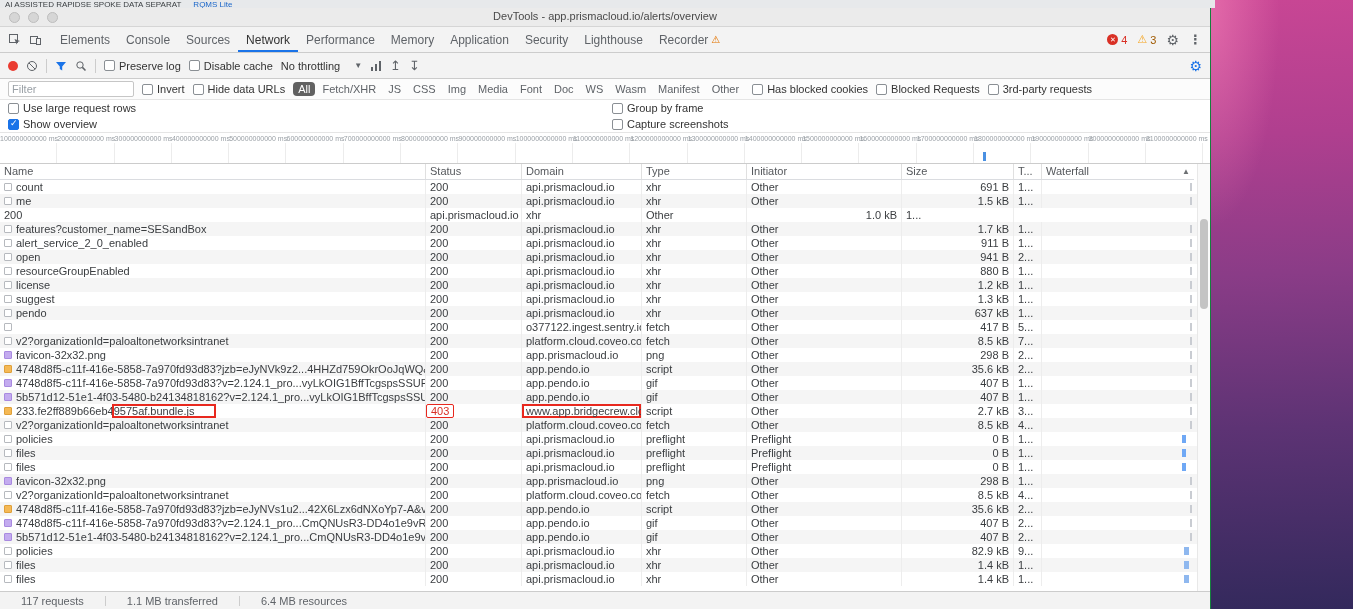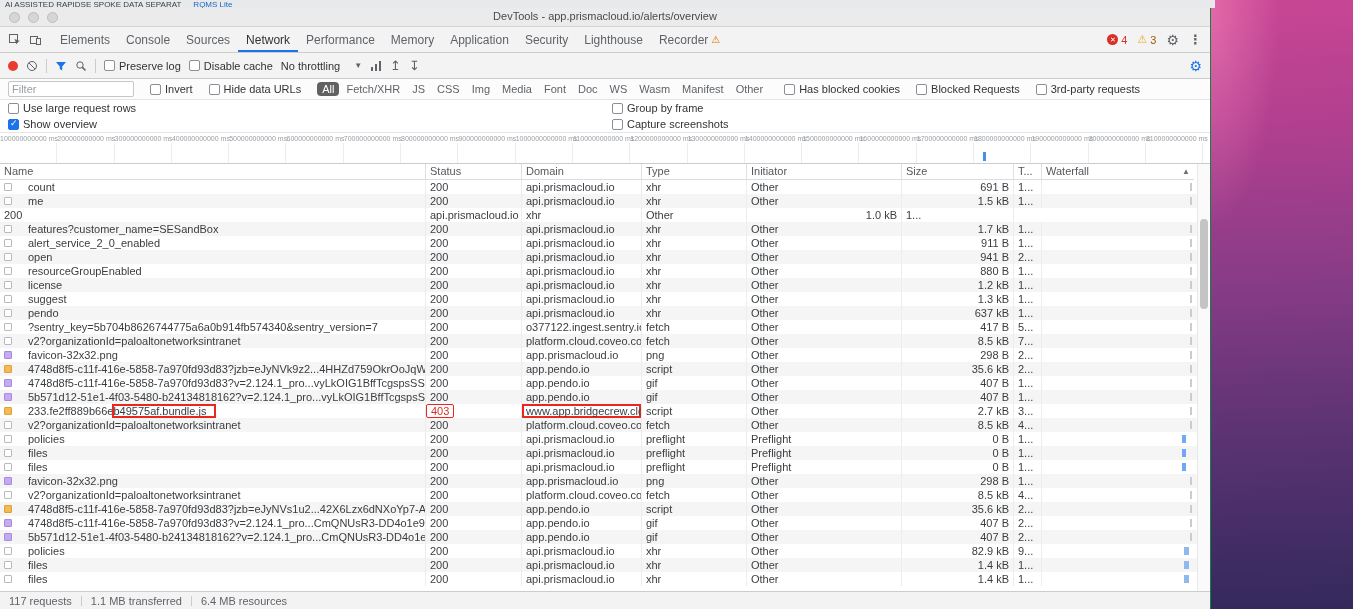--- a/index.html
+++ b/index.html
@@ -45,21 +45,21 @@
   .vsep{width:1px;height:14px;background:#ccc;flex:none}
   .icn{display:inline-flex;align-items:center}
   .cb-group{display:flex;align-items:center;gap:4px;white-space:nowrap;cursor:default}
   .checkbox{width:11px;height:11px;border:1px solid #8a8f94;border-radius:2px;background:#fff;flex:none;position:relative;box-sizing:border-box}
   .checkbox.checked{background:#1a73e8;border-color:#1a73e8}
   .checkbox.checked::after{content:"✓";position:absolute;left:1px;top:-2px;color:#fff;font-size:9px}
   .throttle{display:flex;align-items:center;gap:14px;white-space:nowrap}
   .caret{font-size:8px;color:#5f6368}
   .harr{color:#5f6368;font-size:13px;line-height:13px}
 
-  .filterrow{height:20px;flex:none;background:#fcfcfc;border-bottom:1px solid #e5e5e5;display:flex;align-items:center;gap:16px;padding:0 8px;font-size:11px;color:#333;white-space:nowrap;overflow:hidden}
+  .filterrow{height:20px;flex:none;background:#fcfcfc;border-bottom:1px solid #e5e5e5;display:flex;align-items:center;gap:8px;padding:0 8px;font-size:11px;color:#333;white-space:nowrap;overflow:hidden}
   .filter-input{width:118px;height:14px;border:1px solid #c6c6c6;border-radius:2px;font-size:11px;padding:0 3px;color:#333;font-family:"Liberation Sans",sans-serif;background:#fff}
   .filter-input::placeholder{color:#9aa0a6}
   .pills{display:flex;align-items:center;gap:2px}
   .pill{padding:1px 5px;border-radius:4px;color:#5f6368;cursor:default}
   .pill.selected{background:#616161;color:#fff}
 
   .optrow{height:16px;flex:none;background:#fff;position:relative;display:flex;align-items:center;padding:0 8px;font-size:11px;color:#333}
   .optrow.b{border-bottom:1px solid #e5e5e5}
   .opt2{position:absolute;left:612px;top:0;height:100%}
 
@@ -74,38 +74,38 @@
   .row-grid{display:grid;grid-template-columns:425px 96px 120px 105px 155px 112px 28px 1fr}
   .thead{height:15px;border-bottom:1px solid #dadce0;font-size:11px;color:#55585c;background:#fff;margin-right:16px}
   .th{line-height:15px;padding:0 4px;overflow:hidden;white-space:nowrap;border-left:1px solid #e0e0e0;position:relative}
   .th:first-child{border-left:none}
   .sort-arrow{position:absolute;right:4px;top:0;font-size:8px;color:#6d7073}
   .tbody{overflow:hidden;margin-right:12px;background:#fff}
   .t-row{height:14px;font-size:11px;line-height:14px;color:#3a3d40}
   .t-row.alt{background:#f5f5f5}
   .td{padding:0 4px;overflow:hidden;white-space:nowrap;border-left:1px solid #ededed}
   .td:first-child{border-left:none}
-  .c-name{display:flex;align-items:center;gap:16px}
+  .c-name{display:flex;align-items:center;gap:4px}
   .ricon{width:8px;height:8px;flex:none;border:1px solid #b6b9be;background:#fff;border-radius:1px;box-sizing:border-box}
   .ricon.script{background:#f5b955;border-color:#dfa03a}
   .ricon.img{background:#c3abef;border-color:#a98ae0}
   .c-size{text-align:right}
   .c-wf{position:relative}
   .wf-tick{position:absolute;top:3px;height:8px;display:block}
   .status-err{color:#d93025}
   .t-row.hl .c-name{position:relative}
   .t-row.hl .c-name::after{content:"";position:absolute;left:112px;top:0;width:100px;height:10px;border:2px solid #e8281e;pointer-events:none}
   .t-row.hl .c-status span{border:1px solid #e8281e;border-radius:2px;padding:0 4px;margin-left:-4px}
   .t-row.hl .c-domain{box-shadow:inset 0 0 0 2px #e8281e}
 
   .vscroll{position:absolute;right:0;top:0;bottom:0;width:12px;background:#fafafa;border-left:1px solid #e8e8e8}
   .vthumb{position:absolute;left:2px;right:2px;top:55px;height:90px;background:#c4c4c4;border-radius:5px}
 
   .statusbar{height:17px;flex:none;background:#f3f3f3;border-top:1px solid #ccc;display:flex;align-items:center;font-size:11px;color:#5f6368}
-  .sb-item{padding:0 9px;white-space:nowrap}
+  .sb-item{padding:0 21px;white-space:nowrap}
   .sb-sep{width:1px;height:10px;background:#ccc}
 </style>
 </head>
 <body>
 
 <div class="screen">
 
   <div class="desktop"></div>
 
   <div class="browser-strip">
@@ -494,21 +494,20 @@
             <div class="td c-init">Other</div>
             <div class="td c-size">637 kB</div>
             <div class="td c-time">1...</div>
             <div class="td c-wf">
               <i class="wf-tick" style="left: 148px; width: 2px; background: rgb(201, 204, 210);"></i>
             </div>
           </div>
           <div class="t-row row-grid">
             <div class="td c-name">
               <span class="ricon doc"></span>
-              <span>?sentry_key=5b704b8626744775a6a0b914fb574340&amp;sentry_version=7</span>
             </div>
             <div class="td c-status"><span>200</span></div>
             <div class="td c-domain">o377122.ingest.sentry.io</div>
             <div class="td c-type">fetch</div>
             <div class="td c-init">Other</div>
             <div class="td c-size">417 B</div>
             <div class="td c-time">5...</div>
             <div class="td c-wf">
               <i class="wf-tick" style="left: 148px; width: 2px; background: rgb(201, 204, 210);"></i>
             </div>

